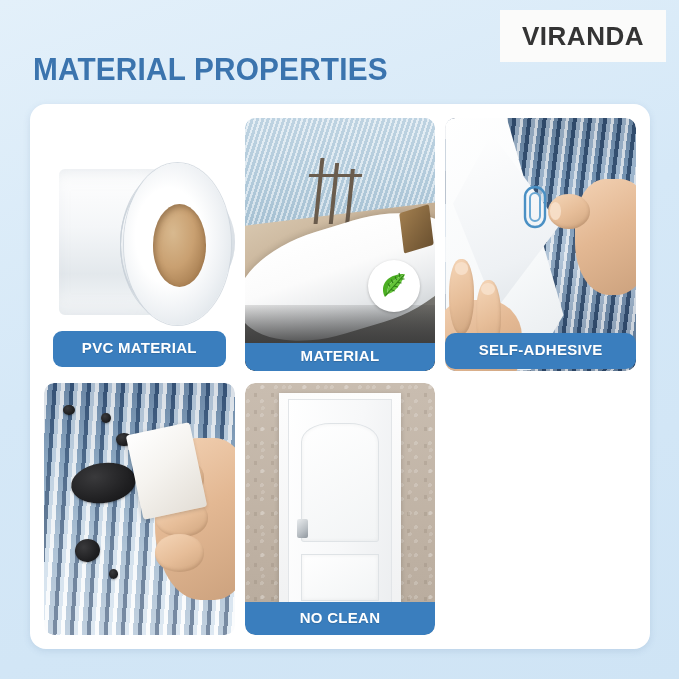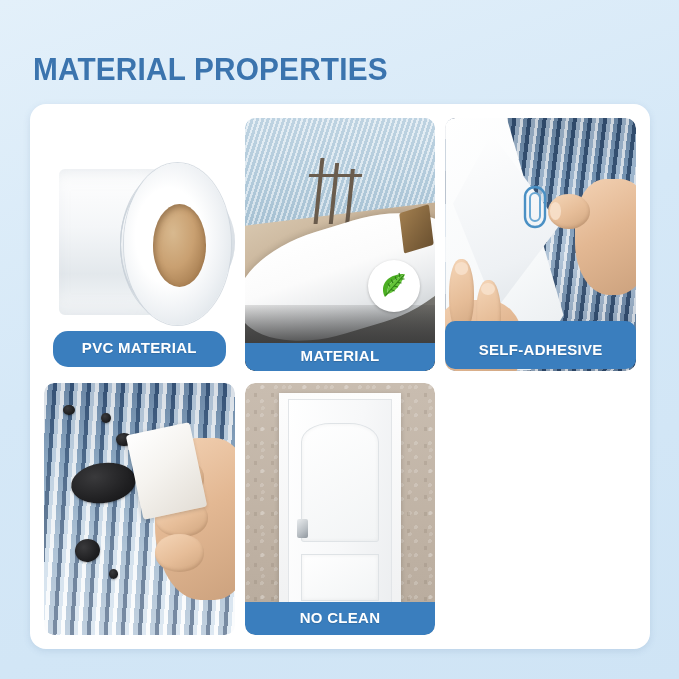--- a/index.html
+++ b/index.html
@@ -97,27 +97,27 @@
     letter-spacing: 0.3px;
     text-align: center;
     line-height: 1.08;
     padding: 8px 4px 9px;
     border-radius: 0 0 10px 10px;
     text-shadow: 0 1px 1px rgba(0,0,0,0.15);
     z-index: 5;
   }
   .tile-label.inset {
     left: 9px; right: 9px; bottom: 4px;
-    border-radius: 15px;
+    border-radius: 9px;
     padding: 9px 4px 10px;
   }
   .tile-label.pill {
     left: 0px; right: 0px; bottom: 2px;
     border-radius: 10px;
-    padding: 21px 4px 10px;
+    padding: 9px 4px 10px;
   }
   .tile-label.two-line { padding: 5px 2px 6px; }
 
   
   .m-roll { background: #ffffff; }
   .roll-body {
     position: absolute;
     left: 8%; top: 20%;
     width: 92%; height: 58%;
     background: linear-gradient(180deg,#ffffff 0%,#f4f6f8 40%,#e3e8ec 72%,#f6f8f9 100%);
@@ -338,20 +338,23 @@
     position: absolute; left: 0; bottom: 0; width: 100%; height: 12%;
     background: linear-gradient(180deg,#ffffff 0%,#eceef0 100%);
     border-top: 1px solid #dcdfe2;
   }
 </style>
 </head>
 <body>
 
 <div class="header">
 
+  <div class="brand-box">
+    <span class="brand-text">VIRANDA</span>
+  </div>
 
   <div class="page-title">MATERIAL PROPERTIES</div>
 </div>
 
 <div class="card">
   <div class="grid">
 
     <div class="tile">
       <div class="tile-media m-roll">
         <div class="roll-body"></div>

